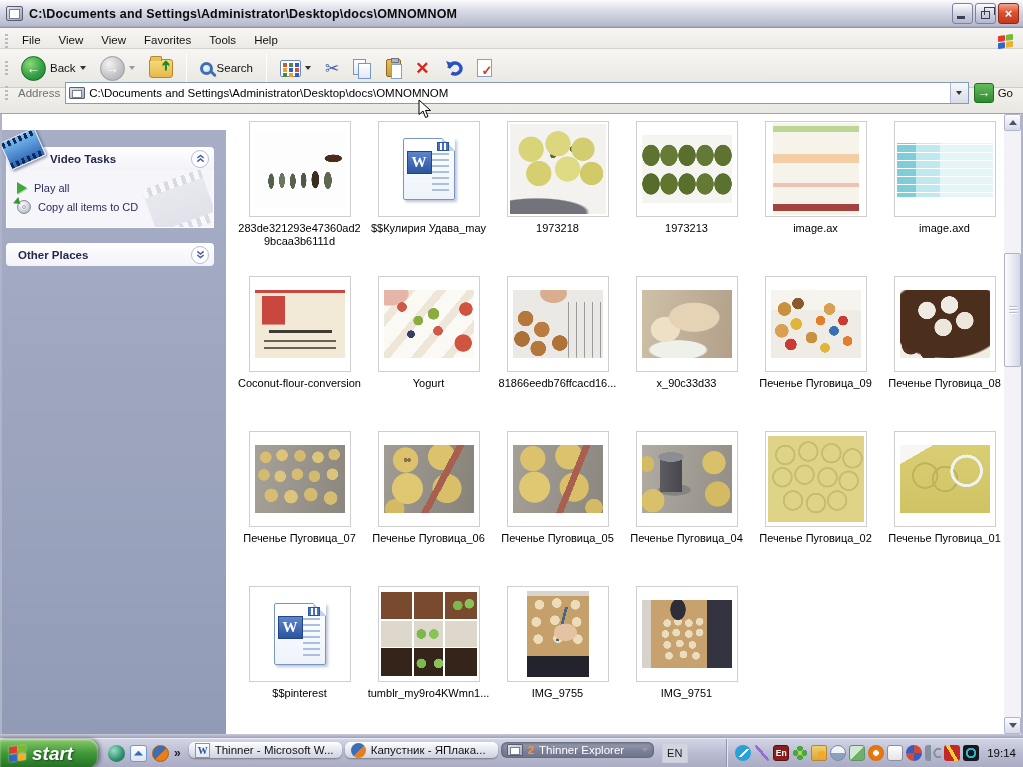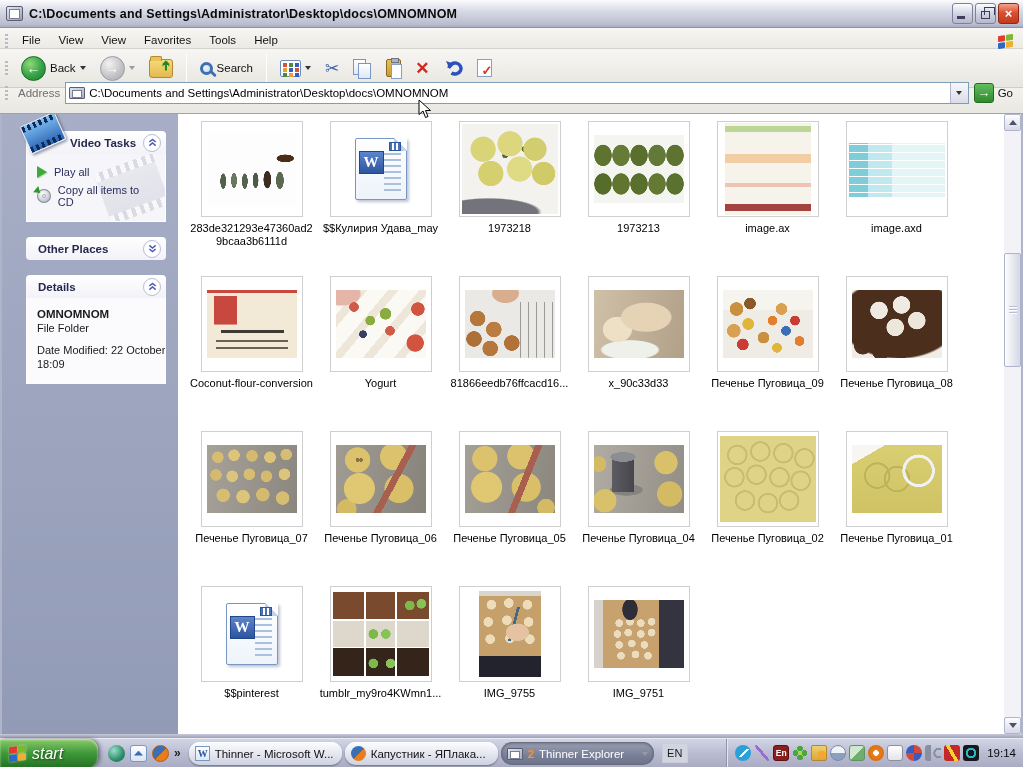--- a/index.html
+++ b/index.html
@@ -73,21 +73,21 @@
   .addr-drop { margin-left:auto; width:18px; height:20px; background:linear-gradient(#f8f8fb,#d8dbe8); border-left:1px solid #b0b4cc; display:flex; align-items:center; justify-content:center; }
   .go-wrap { display:flex; align-items:center; gap:4px; padding-right:6px; }
   .go-btn { width:20px; height:20px; border-radius:3px; border:1px solid #1e6e1e; background:linear-gradient(#63bd5c,#2e8a2e); color:#fff; font-weight:bold; font-size:13px; display:flex; align-items:center; justify-content:center; }
   .go-label { font-size:11.5px; color:#111; }
 
   
   .main { height:620px; display:flex; background:#fff; border-left:2px solid #b0b4c8; border-right:2px solid #b0b4c8; }
   .win-bottom { height:4px; background:linear-gradient(#c6c9d8,#9ea2b8); }
 
   
-  .sidebar { width:176px; background:linear-gradient(180deg,#a7aec6,#929bb6); padding:17px 12px 0 24px; overflow:hidden; }
+  .sidebar { width:224px; background:linear-gradient(180deg,#a7aec6,#929bb6); padding:17px 12px 0 4px; overflow:hidden;margin-top:16px; }
   .panel { position:relative; margin-bottom:15px; }
   .panel-hd { height:23px; background:linear-gradient(#ffffff,#f2f2f8); border-radius:4px 4px 0 0;
     display:flex; align-items:center; justify-content:space-between; padding:0 5px 0 12px;
     font-size:11.5px; font-weight:bold; color:#25284e; }
   .panel.collapsed .panel-hd { border-radius:4px; }
   .panel.video .panel-hd { padding-left:44px; }
   .chev { width:18px; height:18px; border-radius:50%; background:#fff; border:1px solid #b8bdd8; display:flex; align-items:center; justify-content:center; }
   .panel-bd { background:#f6f6fa; border:1px solid #fdfdfe; border-top:none; padding:9px 8px 10px 10px; position:relative; overflow:hidden; }
   .task { display:flex; align-items:center; gap:7px; font-size:11px; color:#2b2e5e; padding:3px 0; position:relative; z-index:2; }
   .play-ico { width:0; height:0; border-left:10px solid #3faa3c; border-top:6px solid transparent; border-bottom:6px solid transparent; filter:drop-shadow(1px 1px 0 #bcd8b8); }
@@ -356,30 +356,30 @@
   .sb-thumb::after { content:""; position:absolute; left:4px; top:50%; margin-top:-4px; width:8px; height:9px;
     background:repeating-linear-gradient(#b8bcd4 0 1px, #ffffff 1px 2px, rgba(0,0,0,0) 2px 3px); }
 
   
   .taskbar { height:29px; background:linear-gradient(#d2d5e4, #b8bbd0 55%, #a9acc3); display:flex; align-items:stretch; border-top:1px solid #e9ebf4; }
   .start { width:98px; height:29px; background:linear-gradient(#8cc96a, #3f9a3a 48%, #2c7c2a 85%, #256e24);
     border-radius:0 11px 11px 0; display:flex; align-items:center; gap:6px; padding-left:9px;
     box-shadow:inset 0 1px 2px #c2eaa8, 2px 0 4px rgba(0,0,0,.45); }
   .start-flag { display:grid; grid-template-columns:8px 8px; grid-auto-rows:7px; gap:1px; transform:skewY(-8deg); }
   .start-flag i { display:block; border-radius:1px; box-shadow:0 0 2px rgba(255,255,255,.6); }
-  .start-label { color:#fff; font-weight:normal; font-style:italic; font-size:16px; text-shadow:1px 1px 2px #1a4a18; }
+  .start-label { color:#fff; font-weight:bold; font-style:italic; font-size:19px; text-shadow:1px 1px 2px #1a4a18; }
   .ql-zone { display:flex; align-items:center; gap:5px; padding:0 8px 0 10px; }
   .ql { width:17px; height:17px; border-radius:3px; }
   .ql1 { border-radius:50%; background:radial-gradient(circle at 35% 32%, #9adfc8, #2a8a6a 62%, #1d6a50),
     linear-gradient(45deg, rgba(0,0,0,0) 0 60%, #d8a82e 60% 75%, rgba(0,0,0,0) 75%); }
   .ql2 { background:linear-gradient(#fdfdfe,#dbe6f4); border:1px solid #7a96c2; position:relative; }
   .ql2::after { content:""; position:absolute; left:3px; top:5px; width:9px; height:5px; background:linear-gradient(#4a82d8,#2a5ab0); clip-path:polygon(0 100%, 50% 0, 100% 100%); }
   .ql3 { border-radius:50%; background:linear-gradient(135deg, #3a6fb5 0 52%, #e87d1e 52%); border:1px solid #b05e14; }
   .ql-more { color:#222; font-weight:bold; font-size:12px; }
-  .task-btn { width:153px; height:23px; margin-top:3px; margin-right:3px; border-radius:11px;
+  .task-btn { width:153px; height:16px; margin-top:3px; margin-right:3px; border-radius:6px;
     background:linear-gradient(#fdfdfe,#e3e6ef 55%,#ced2e0); box-shadow:0 1px 2px rgba(0,0,0,.35), inset 0 1px 0 #fff;
     display:flex; align-items:center; gap:5px; padding:0 6px; font-size:11.5px; color:#111; overflow:hidden; white-space:nowrap; }
   .task-btn .mini-word { width:15px; height:15px; flex:none; background:linear-gradient(#fff,#dfe8f6); border:1px solid #7a96c2; position:relative; }
   .task-btn .mini-word::after { content:"W"; position:absolute; left:2px; top:1px; font:bold 10px "Liberation Serif", serif; color:#2c55a0; }
   .task-btn .mini-ff { width:15px; height:15px; flex:none; border-radius:50%; background:linear-gradient(135deg,#3a6fb5 0 52%, #e87d1e 52%); }
   .task-btn .mini-folder { flex:none; }
   .task-btn.active { background:linear-gradient(#9aa0b4,#787e96 60%,#6d7389); box-shadow:inset 0 1px 3px rgba(0,0,0,.45); color:#fff; }
   .task-btn.active .badge { color:#ff9428; font-weight:bold; }
   .task-btn .drop { margin-left:auto; }
   .lang { align-self:center; width:26px; height:20px; margin:0 5px; background:#d2d5e0; color:#1a1a1a; font-size:11px;
@@ -541,35 +541,20 @@
         <div class="panel-hd">
           <span>Other Places</span>
           <span class="chev">
             <svg width="9" height="9" viewBox="0 0 10 10" style="transform:rotate(180deg)">
                 <path d="M1.5 4.5 L5 1.5 L8.5 4.5 M1.5 8.5 L5 5.5 L8.5 8.5" stroke="#4a5ab5" stroke-width="1.6" fill="none"></path>
               </svg>
           </span>
         </div>
       </div>
 
-      <div class="panel">
-        <div class="panel-hd">
-          <span>Details</span>
-          <span class="chev">
-            <svg width="9" height="9" viewBox="0 0 10 10">
-                <path d="M1.5 4.5 L5 1.5 L8.5 4.5 M1.5 8.5 L5 5.5 L8.5 8.5" stroke="#4a5ab5" stroke-width="1.6" fill="none"></path>
-              </svg>
-          </span>
-        </div>
-        <div class="panel-bd details-bd">
-          <div class="details-name">OMNOMNOM</div>
-          <div class="details-type">File Folder</div>
-          <div class="details-date">Date Modified: 22 October 2016, 18:09</div>
-        </div>
-      </div>
     </div>
 
     <div class="content">
       <div class="grid">
 
         <div class="cell">
           <div class="frame">
               <div class="pic v-prep"></div>
             </div>
           <div class="cap break">283de321293e47360ad29bcaa3b6111d</div>

